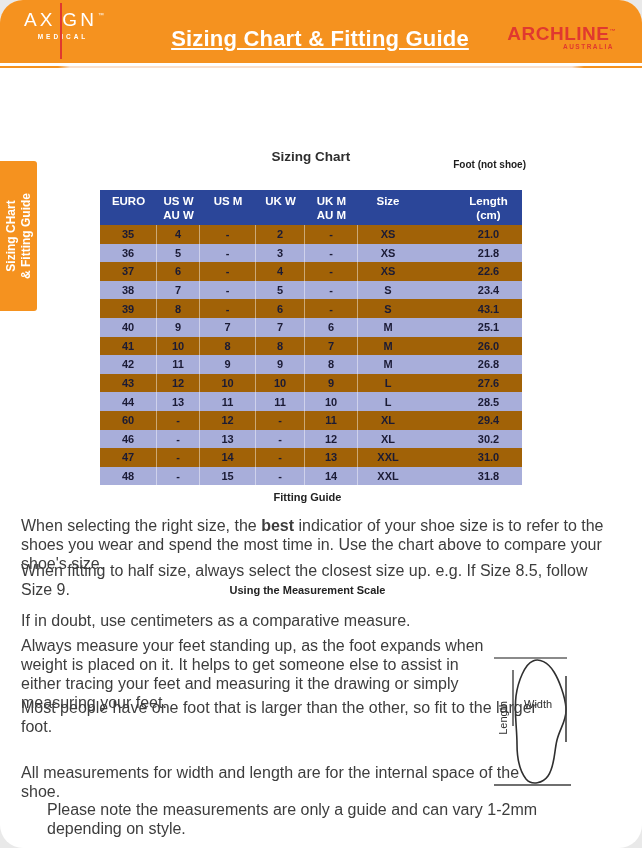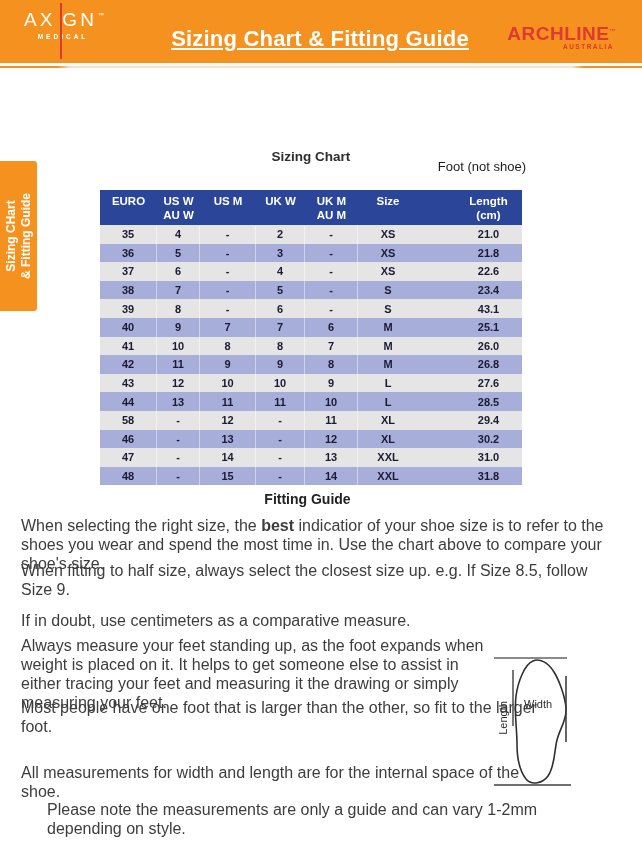--- a/index.html
+++ b/index.html
@@ -1,20 +1,20 @@
 <!DOCTYPE html>
 <html><head>
 <meta charset="utf-8">
 <style>
   * { margin: 0; padding: 0; box-sizing: border-box; }
   html, body { background: #e9e9e9; }
   body { font-family: "Liberation Sans", sans-serif; }
   .page {
     position: relative; width: 642px; height: 848px;
-    background: #ffffff; margin: 0 auto; overflow: hidden;
+    background: #ffffff; margin: 0 auto; overflow: hidden; border-radius: 23px;
   }
 
   
   .header {
     position: absolute; left: 0; top: 0; width: 642px; height: 63px;
     background: #F5921F;
   }
   .axign-logo { position: absolute; left: 24px; top: 9px; width: 86px; color: #fff; }
   .axign-row { position: relative; display: flex; align-items: baseline; font-size: 19px; letter-spacing: 3px; font-weight: 400; }
   .axign-i-gap { width: 7px; }
@@ -44,42 +44,42 @@
   .side-tab-text {
     position: absolute; left: 50%; top: 50%;
     transform: translate(-50%, -50%) rotate(-90deg);
     white-space: nowrap; text-align: center;
     color: #ffffff; font-weight: bold; font-size: 12px; line-height: 15px;
   }
 
   
   .chart-area { position: absolute; left: 100px; top: 149px; width: 422px; }
   .chart-title { text-align: center; font-size: 13.5px; font-weight: bold; color: #2e2e2e; }
-  .foot-note { position: absolute; right: -4px; top: 10px; font-size: 13px; font-weight: normal; color: #1c1c1c; }
+  .foot-note { position: absolute; right: -4px; top: 10px; font-size: 10px; font-weight: bold; color: #1c1c1c; }
   .size-table { margin-top: 26px; width: 422px; }
   .t-row { display: grid; grid-template-columns: 57px 43px 56px 49px 53px 60px 37px 67px; }
   .t-head { background: #2B4699; height: 35px; }
   .t-head .t-cell {
     color: #ffffff; font-size: 11.5px; font-weight: bold;
     display: flex; flex-direction: column; justify-content: flex-start;
     align-items: center; padding-top: 4px; line-height: 14px;
   }
   .t-body .t-row { height: 18.6px; }
   .t-body .t-cell {
     font-size: 11px; font-weight: bold; color: #1b1b35;
     display: flex; align-items: center; justify-content: center;
   }
   .t-body .t-cell.sep { border-right: 1px solid rgba(255,255,255,0.45); }
-  .row-blue { background: #e5e5e5; }
+  .row-blue { background: #a16207; }
   .row-peri { background: #A8AEDA; }
 
   
   .section-head {
     position: absolute; left: 0; width: 615px; text-align: center;
-    font-size: 14px; font-weight: bold; color: #222222;
+    font-size: 11px; font-weight: bold; color: #222222;
   }
   .para {
     position: absolute; left: 21px; color: #3d3d3d;
     font-size: 16px; line-height: 19px;
   }
   #p-fit1 { top: 516px; width: 596px; }
   #p-fit2 { top: 561px; width: 596px; }
   #p-ms1 { top: 611px; width: 520px; }
   #p-ms2 { top: 636px; width: 468px; }
   #p-ms3 { top: 698px; width: 520px; }
@@ -253,21 +253,21 @@
             <div class="t-cell sep">44</div>
             <div class="t-cell sep">13</div>
             <div class="t-cell sep">11</div>
             <div class="t-cell sep">11</div>
             <div class="t-cell sep">10</div>
             <div class="t-cell">L</div>
             <div class="t-cell"></div>
             <div class="t-cell">28.5</div>
           </div>
           <div class="t-row row-blue">
-            <div class="t-cell sep">58</div>
+            <div class="t-cell sep">60</div>
             <div class="t-cell sep">-</div>
             <div class="t-cell sep">12</div>
             <div class="t-cell sep">-</div>
             <div class="t-cell sep">11</div>
             <div class="t-cell">XL</div>
             <div class="t-cell"></div>
             <div class="t-cell">29.4</div>
           </div>
           <div class="t-row row-peri">
             <div class="t-cell sep">46</div>
@@ -300,20 +300,21 @@
             <div class="t-cell">31.8</div>
           </div>
         </div>
     </div>
   </div>
 
   <div class="section-head" id="h-fitting">Fitting Guide</div>
   <div class="para" id="p-fit1"><span>When selecting the right size, the </span><b>best</b><span> indicatior of your shoe size is to refer to the shoes you wear and spend the most time in. Use the chart above to compare your shoe's size.</span></div>
   <div class="para" id="p-fit2">When fitting to half size, always select the closest size up. e.g. If Size 8.5, follow Size 9.</div>
 
+  <div class="section-head" id="h-scale">Using the Measurement Scale</div>
   <div class="para" id="p-ms1">If in doubt, use centimeters as a comparative measure.</div>
   <div class="para" id="p-ms2">Always measure your feet standing up, as the foot expands when weight is placed on it. It helps to get someone else to assist in either tracing your feet and measuring it the drawing or simply measuring your feet.</div>
   <div class="para" id="p-ms3">Most people have one foot that is larger than the other, so fit to the larger foot.</div>
   <div class="para" id="p-ms4">All measurements for width and length are for the internal space of the shoe.</div>
   <div class="para" id="p-ms5">Please note the measurements are only a guide and can vary 1-2mm depending on style.</div>
 
   <svg class="foot-diagram" width="152" height="152" viewBox="0 0 152 152">
     <line x1="6" y1="10" x2="79" y2="10" stroke="#8a8a8a" stroke-width="2"></line>
     <line x1="6" y1="137" x2="83" y2="137" stroke="#3f3f3f" stroke-width="1.6"></line>
     <path d="M 45 13 C 51 10, 60 14, 66 24 C 71 32, 77 48, 78 60 C 79 72, 72 80, 69 92 C 66 104, 67 118, 60 128 C 55 135, 44 138, 38 131 C 31 122, 29 108, 29 96 C 29 80, 26 64, 28 48 C 30 33, 37 16, 45 13 Z" fill="none" stroke="#2f2f2f" stroke-width="1.6"></path>

